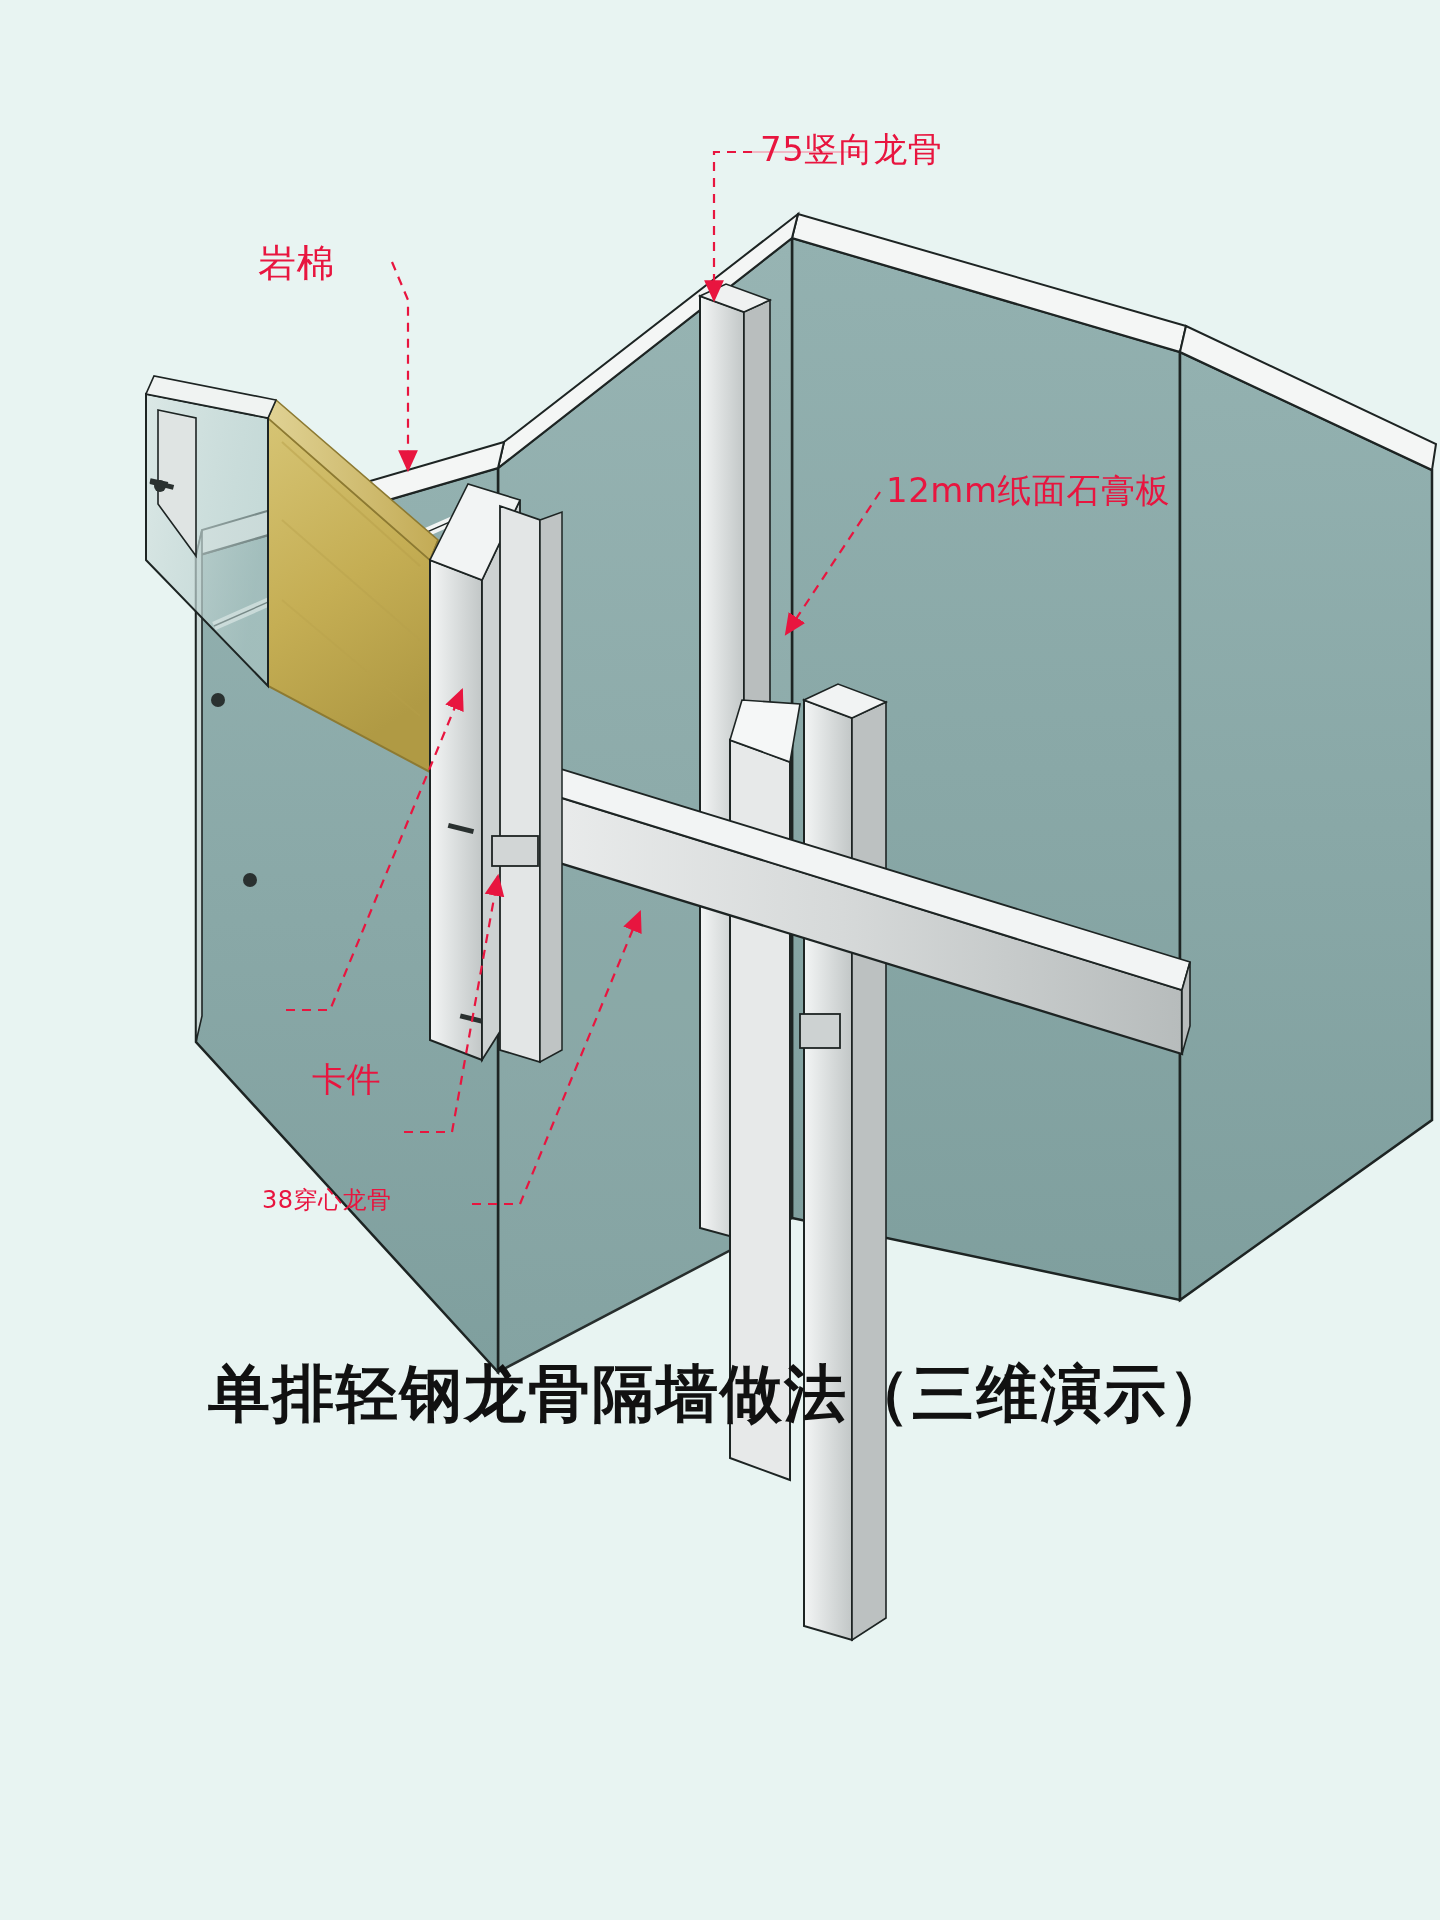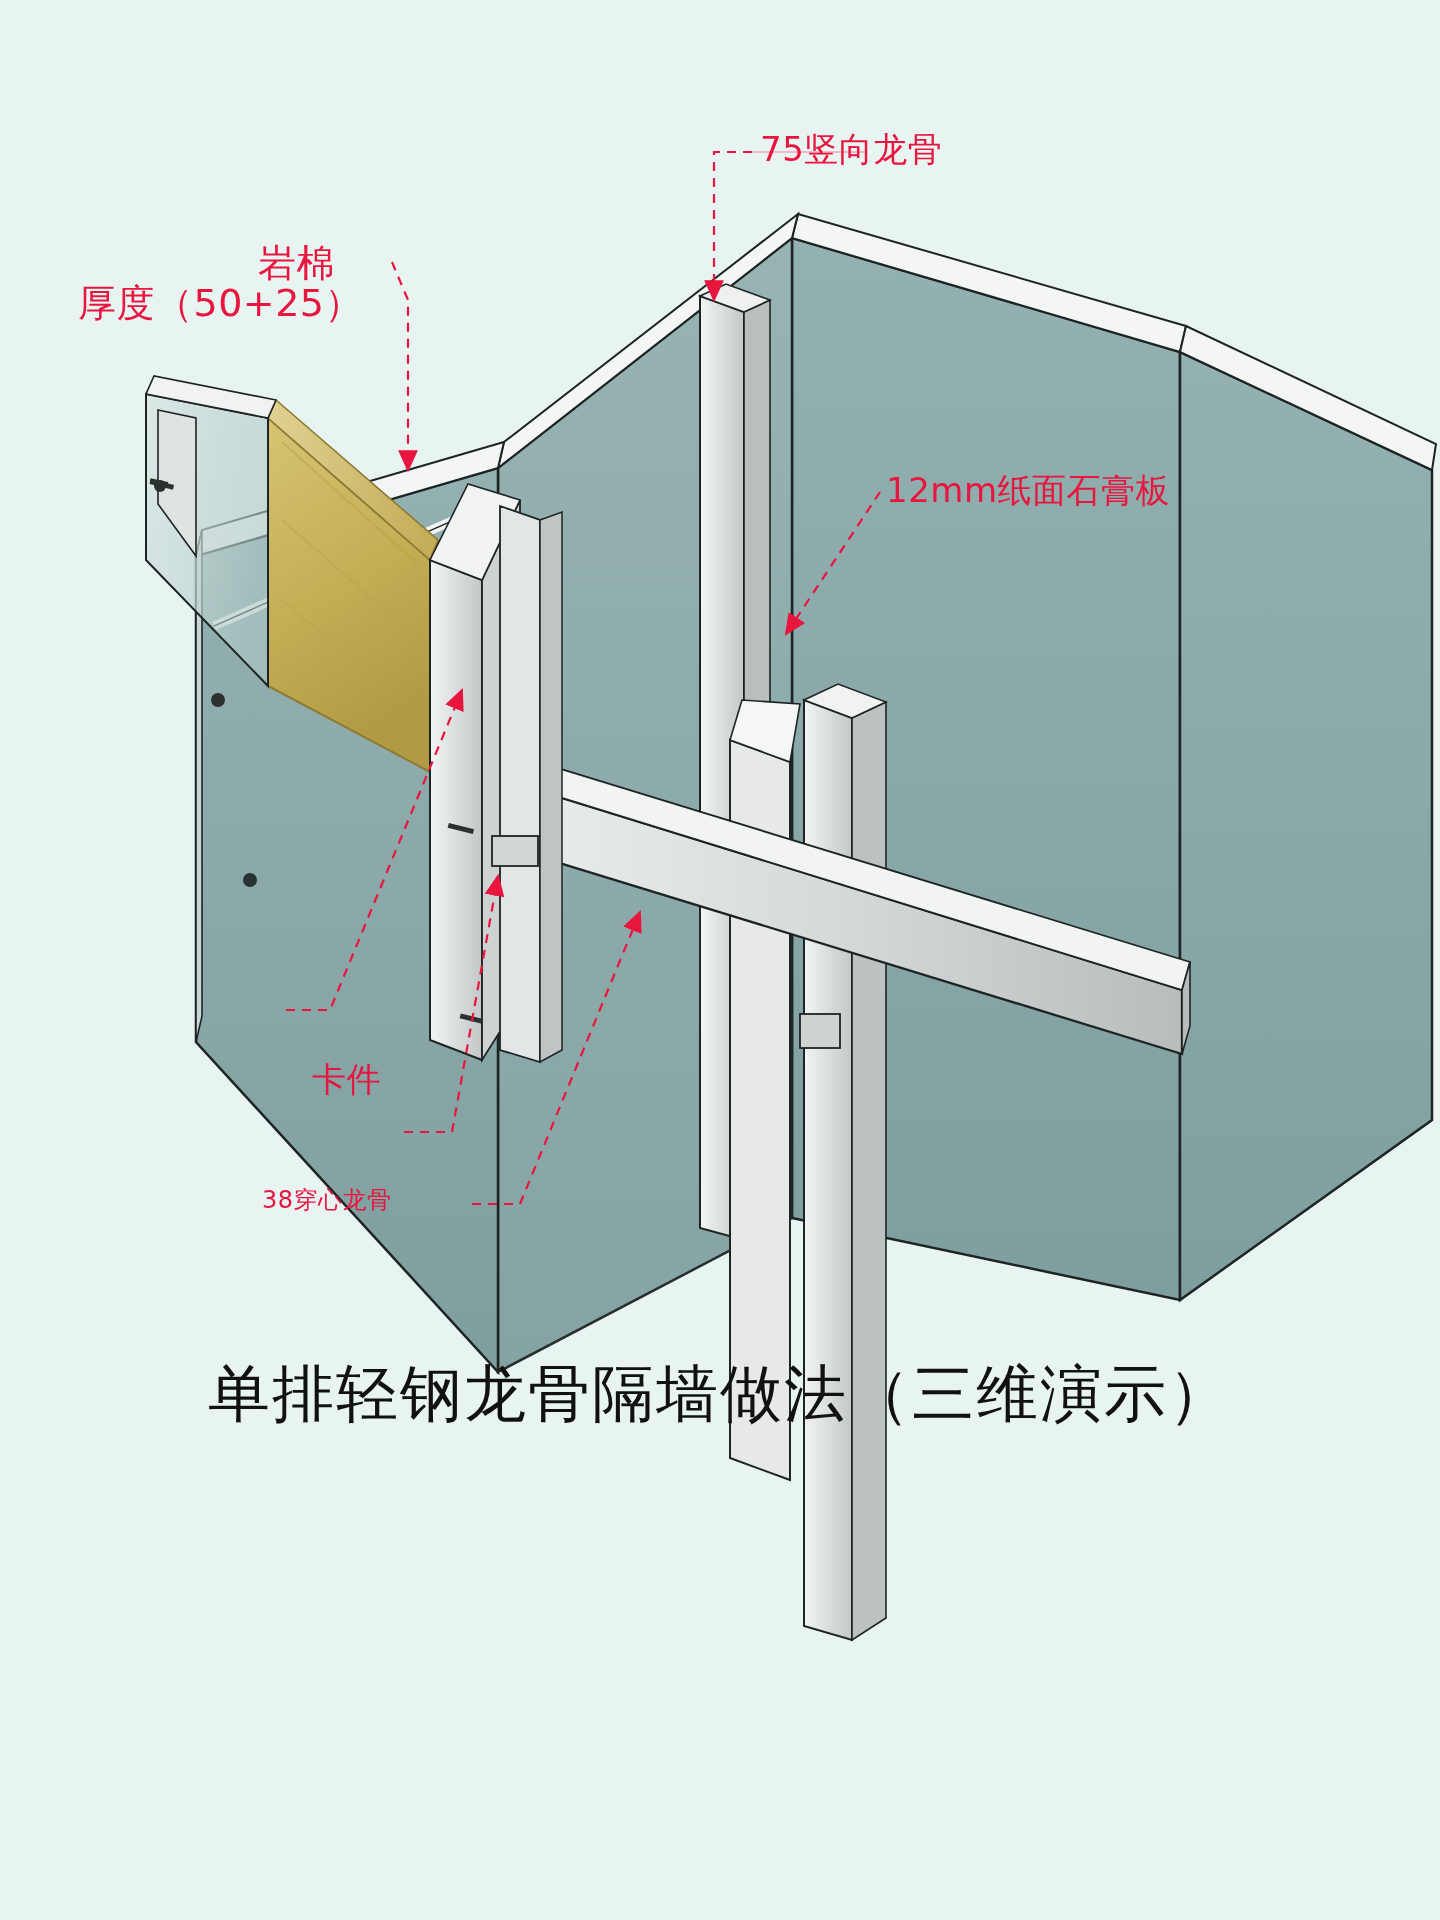--- a/index.html
+++ b/index.html
@@ -27,21 +27,21 @@
   .lbl-gyp{left:886px;top:468px;font-size:34px;}
   .lbl-stud75b{left:6px;top:984px;font-size:34px;}
   .lbl-clip{left:312px;top:1057px;font-size:34px;text-align:right;}
   .lbl-furring{left:262px;top:1184px;font-size:24px;}
 
   #title{
     position:absolute;left:0;right:0;top:1352px;
     text-align:center;
     color:#111;
     font-size:62px;
-    font-weight:normal;
+    font-weight:bold;
     letter-spacing:2px;
     font-family:"DejaVu Sans","Liberation Sans",sans-serif;
   }
 </style>
 </head>
 <body>
 
 <div id="stage">
 
   <svg id="scene" viewBox="0 0 1440 1920" xmlns="http://www.w3.org/2000/svg">
@@ -182,20 +182,19 @@
 
       <path d="M286,1010 L330,1010 L462,690" stroke-dasharray="9 7" marker-end="url(#arrowRed)"></path>
 
       <path d="M404,1132 L452,1132 L498,876" stroke-dasharray="9 7" marker-end="url(#arrowRed)"></path>
 
       <path d="M472,1204 L520,1204 L640,912" stroke-dasharray="9 7" marker-end="url(#arrowRed)"></path>
     </g>
   </svg>
 
   <div class="label lbl-rock">岩棉</div>
-  <div class="label lbl-thick">厚度（50+25）</div>
   <div class="label lbl-stud75">75竖向龙骨</div>
   <div class="label lbl-gyp">12mm纸面石膏板</div>
   <div class="label lbl-clip">卡件</div>
   <div class="label lbl-furring">38穿心龙骨</div>
 
   <div id="title">单排轻钢龙骨隔墙做法（三维演示）</div>
 </div>
 
 </body></html>

